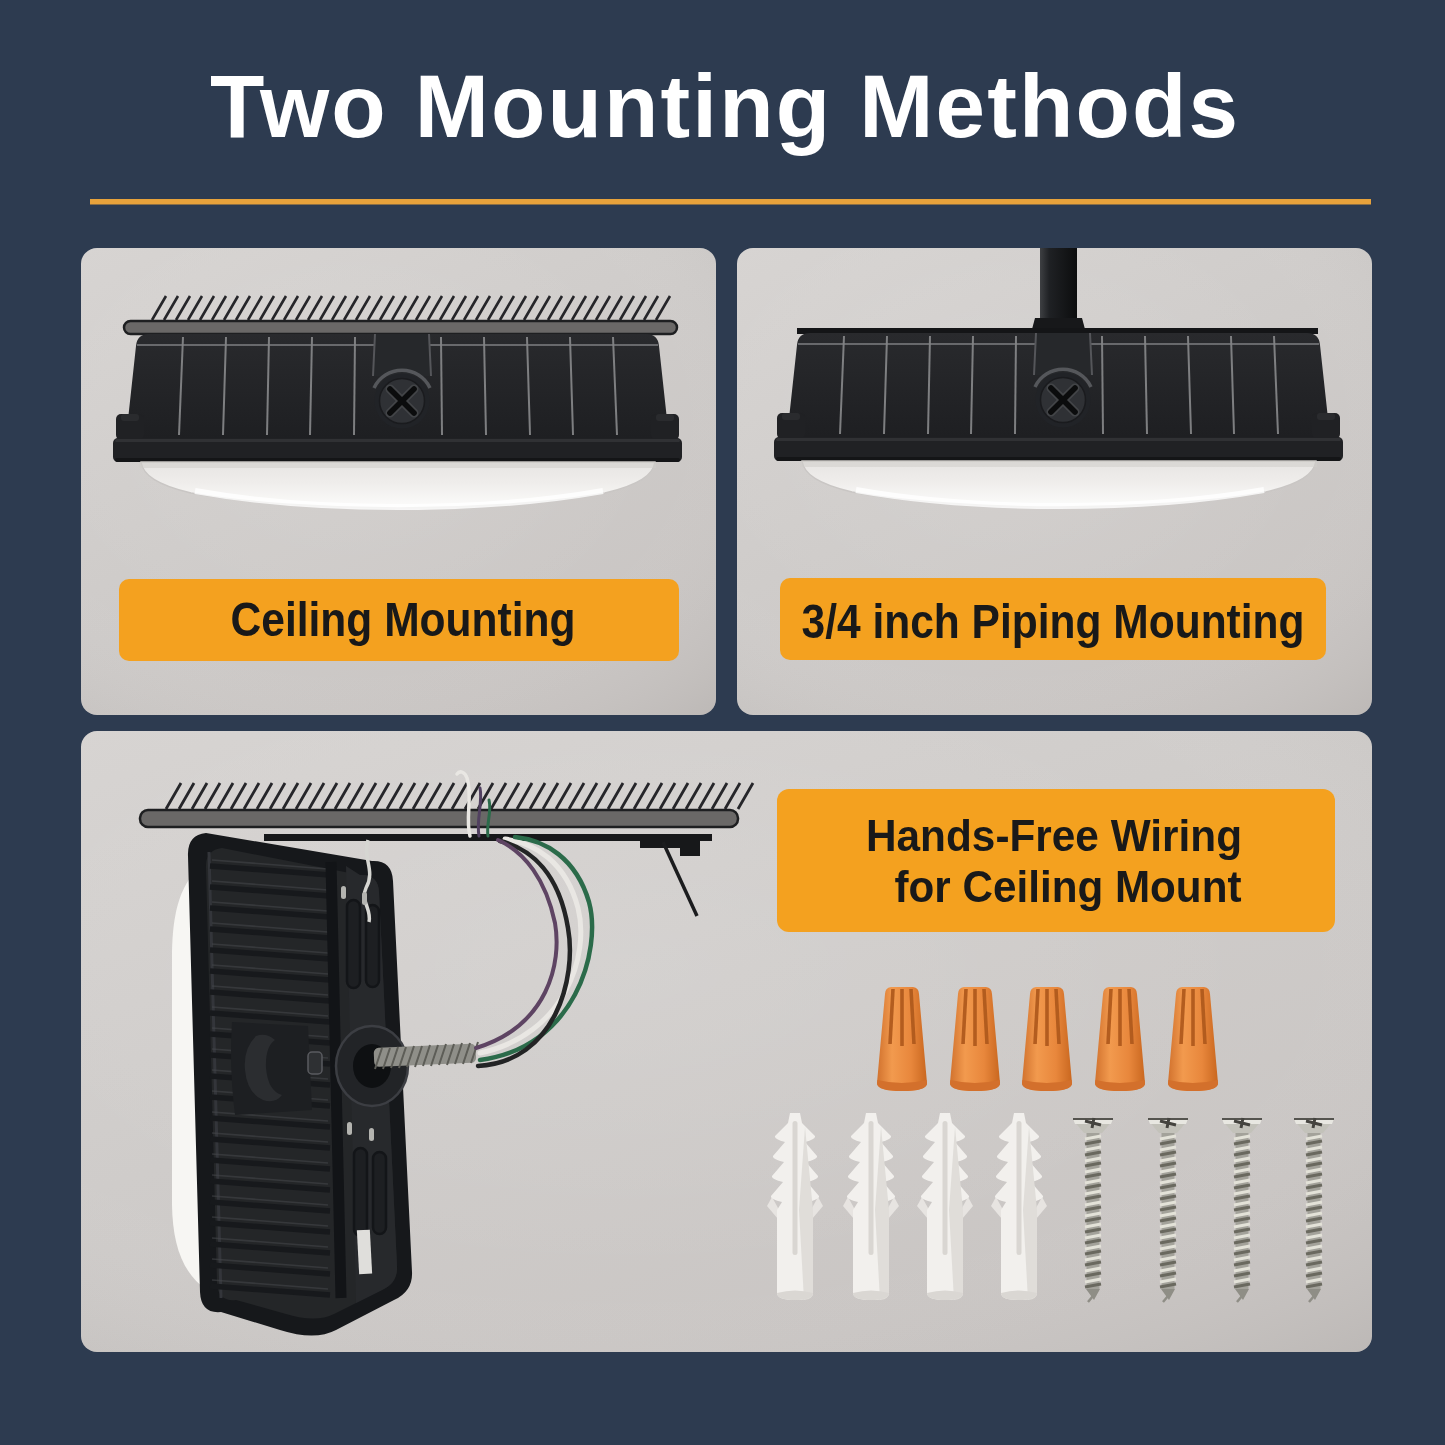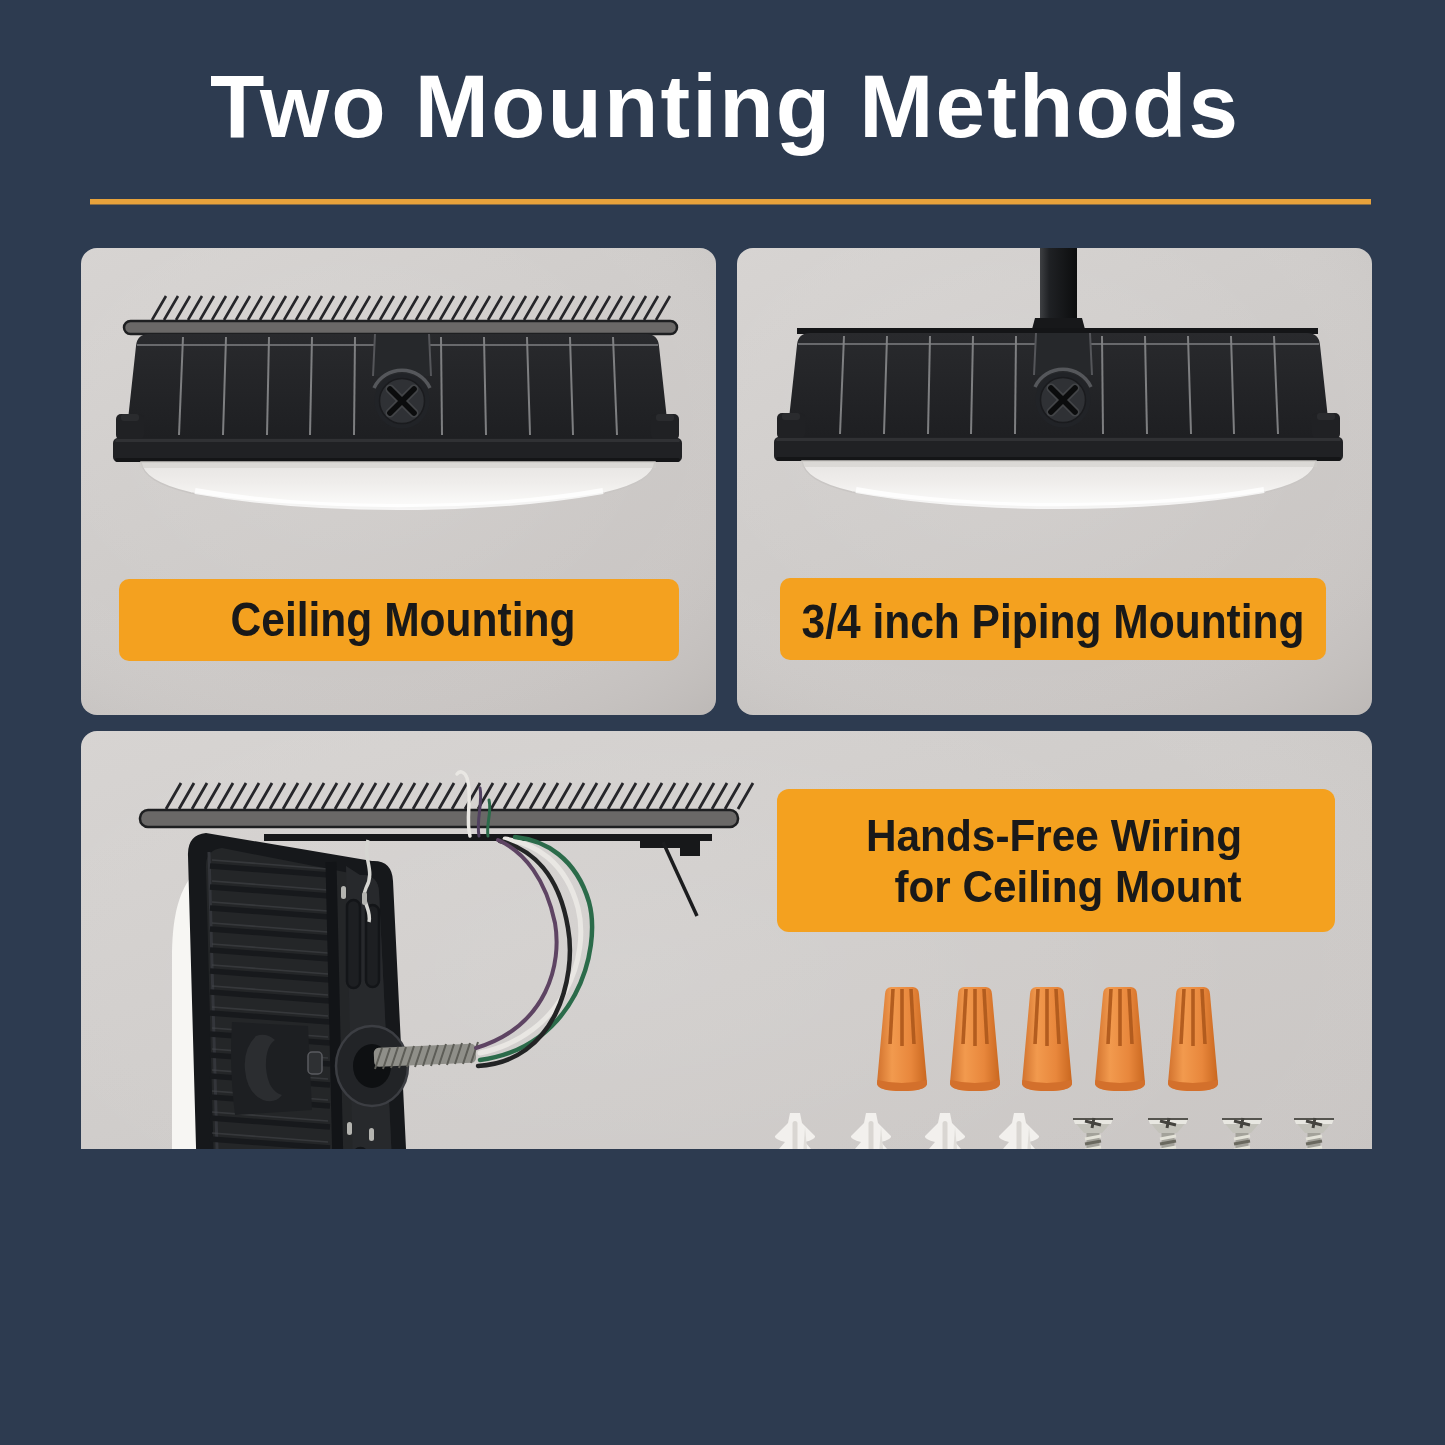--- a/index.html
+++ b/index.html
@@ -1,16 +1,16 @@
 <!DOCTYPE html>
 <html><head>
 <meta charset="utf-8">
 <style>
   html,body{margin:0;padding:0;background:#2d3b50;}
-  .wrap{width:1445px;height:1149px;position:relative;overflow:hidden;}
+  .wrap{width:1445px;height:1445px;position:relative;overflow:hidden;}
   text{font-family:"Liberation Sans", sans-serif;}
 </style>
 </head>
 <body>
 <div class="wrap">
 <svg width="1445" height="1445" viewBox="0 0 1445 1445">
 <defs>
   <linearGradient id="panelG" x1="0" y1="0" x2="0.7" y2="1">
     <stop offset="0" stop-color="#d7d4d2"></stop>
     <stop offset="0.5" stop-color="#cfccca"></stop>

